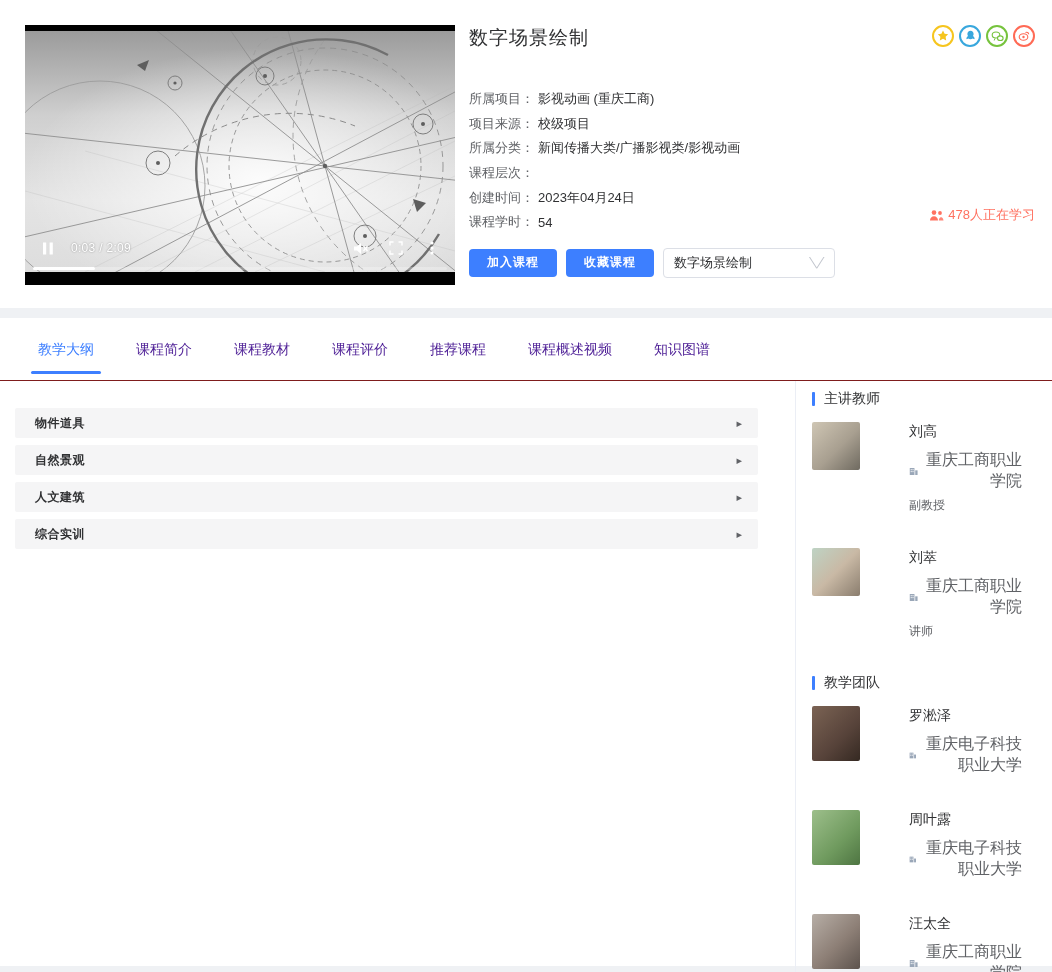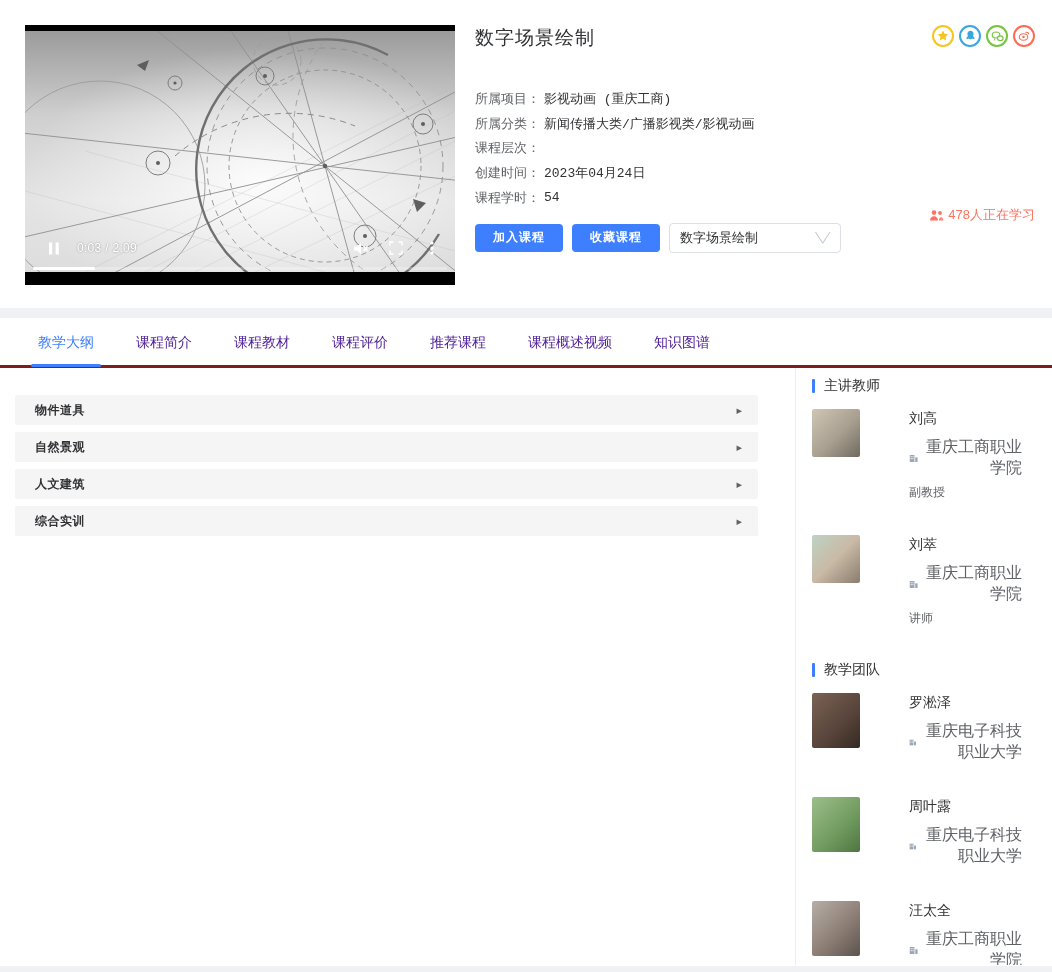--- a/index.html
+++ b/index.html
@@ -7,50 +7,50 @@
   body {
     background:#eff1f4;
     font-family:"Liberation Sans","DejaVu Sans",sans-serif;
     color:#333; overflow:hidden;
     --accent:#3d7fff; --coral:#ff7261;
   }
   
   .top-card { background:#fff; height:308px; padding:25px 17px 0 25px; display:flex; }
   .player { position:relative; width:430px; height:260px; background:#000; flex:0 0 auto; overflow:hidden; }
   .player svg.thumb { position:absolute; top:6px; left:0; }
-  .ctrl-row { position:absolute; left:6px; right:0; bottom:26px; height:22px; display:flex; align-items:center; padding:0 12px; }
+  .ctrl-row { position:absolute; left:0; right:0; bottom:26px; height:22px; display:flex; align-items:center; padding:0 12px; }
   .ctrl-row .time { color:#fff; font-size:12px; margin-left:12px; letter-spacing:.3px; text-shadow:0 0 2px rgba(0,0,0,.4); }
   .ctrl-row .spacer { flex:1; }
   .ctrl-btn { display:flex; align-items:center; justify-content:center; width:22px; height:22px; cursor:pointer; }
   .ctrl-btn + .ctrl-btn { margin-left:14px; }
   .progress { position:absolute; left:8px; right:8px; bottom:15px; height:3px; background:rgba(255,255,255,.28); border-radius:2px; }
   .progress .played { height:100%; width:15%; background:#fff; border-radius:2px; }
   .player .bottom-black { position:absolute; left:0; right:0; bottom:0; height:11px; background:#000; }
 
-  .course-col { flex:1; padding-left:20px; position:relative; }
+  .course-col { flex:1; padding-left:14px; position:relative; }
   .title-row { display:flex; align-items:flex-start; }
   .course-title { font-size:19px; font-weight:500; color:#303133; letter-spacing:1px; }
   .share-row { margin-left:auto; display:flex; gap:5px; }
   .share-ic { width:22px; height:22px; border-radius:50%; background:#fff; border:2px solid; display:flex; align-items:center; justify-content:center; cursor:pointer; }
 
   .info-list { margin-top:36px; position:relative; }
   .info-row { font-size:13px; height:24.6px; display:flex; align-items:center; }
   .info-label { color:#606266; }
-  .info-value { color:#303133; margin-left:4px;font-family:Liberation Mono, monospace; }
+  .info-value { color:#303133; margin-left:4px; }
   .learners { position:absolute; right:0; top:119px; display:flex; align-items:center; gap:4px; color:var(--coral); font-size:13px; }
 
   .btn-row { margin-top:13px; display:flex; align-items:center; }
   .btn { height:28px; padding:0 18px; background:var(--accent); color:#fff; font-size:12px; border:none; border-radius:4px; cursor:pointer; letter-spacing:1px; font-weight:700; }
   .btn + .btn { margin-left:9px; }
   .select-box { margin-left:9px; width:172px; height:30px; border:1px solid #dcdfe6; border-radius:4px; display:flex; align-items:center; padding:0 10px; font-size:13px; color:#303133; cursor:pointer; background:#fff; }
   .select-box .chev { margin-left:auto; color:#c0c4cc; font-size:12px; transform:scaleY(.8); }
 
   
   .main-card { background:#fff; margin-top:10px; height:648px; }
-  .tabbar { height:50px; border-bottom:3px solid #7f1d1d; display:flex; align-items:center; padding-left:38px; }
+  .tabbar { height:63px; border-bottom:1px solid #7f1d1d; display:flex; align-items:center; padding-left:38px; }
   .tab { position:relative; font-size:14px; color:#4c1d95; margin-right:42px; cursor:pointer; height:50px; line-height:50px; }
   .tab.active { color:var(--accent); }
   .tab.active::after { content:""; position:absolute; left:-7px; right:-7px; bottom:0; height:3px; background:var(--accent); border-radius:2px; }
 
   .content-row { display:flex; height:597px; }
   .outline-pane { flex:1; padding:27px 37px 0 15px; }
   .acc-item { height:30px; background:#f5f5f6; border-radius:2px; display:flex; align-items:center; padding:0 16px 0 20px; margin-bottom:7px; cursor:pointer; }
   .acc-label { font-size:12px; font-weight:700; color:#303133; letter-spacing:.5px;font-family:Liberation Mono, monospace; }
   .acc-arrow { margin-left:auto; font-size:11px; color:#606266; }
 
@@ -204,20 +204,24 @@
         </span>
       </div>
     </div>
 
     <div class="info-list">
       <div class="info-row">
           <span class="info-label">所属项目：</span>
           <span class="info-value">影视动画 (重庆工商)</span>
         </div>
       <div class="info-row">
+          <span class="info-label">项目来源：</span>
+          <span class="info-value">校级项目</span>
+        </div>
+      <div class="info-row">
           <span class="info-label">所属分类：</span>
           <span class="info-value">新闻传播大类/广播影视类/影视动画</span>
         </div>
       <div class="info-row">
           <span class="info-label">课程层次：</span>
           <span class="info-value"></span>
         </div>
       <div class="info-row">
           <span class="info-label">创建时间：</span>
           <span class="info-value">2023年04月24日</span>

